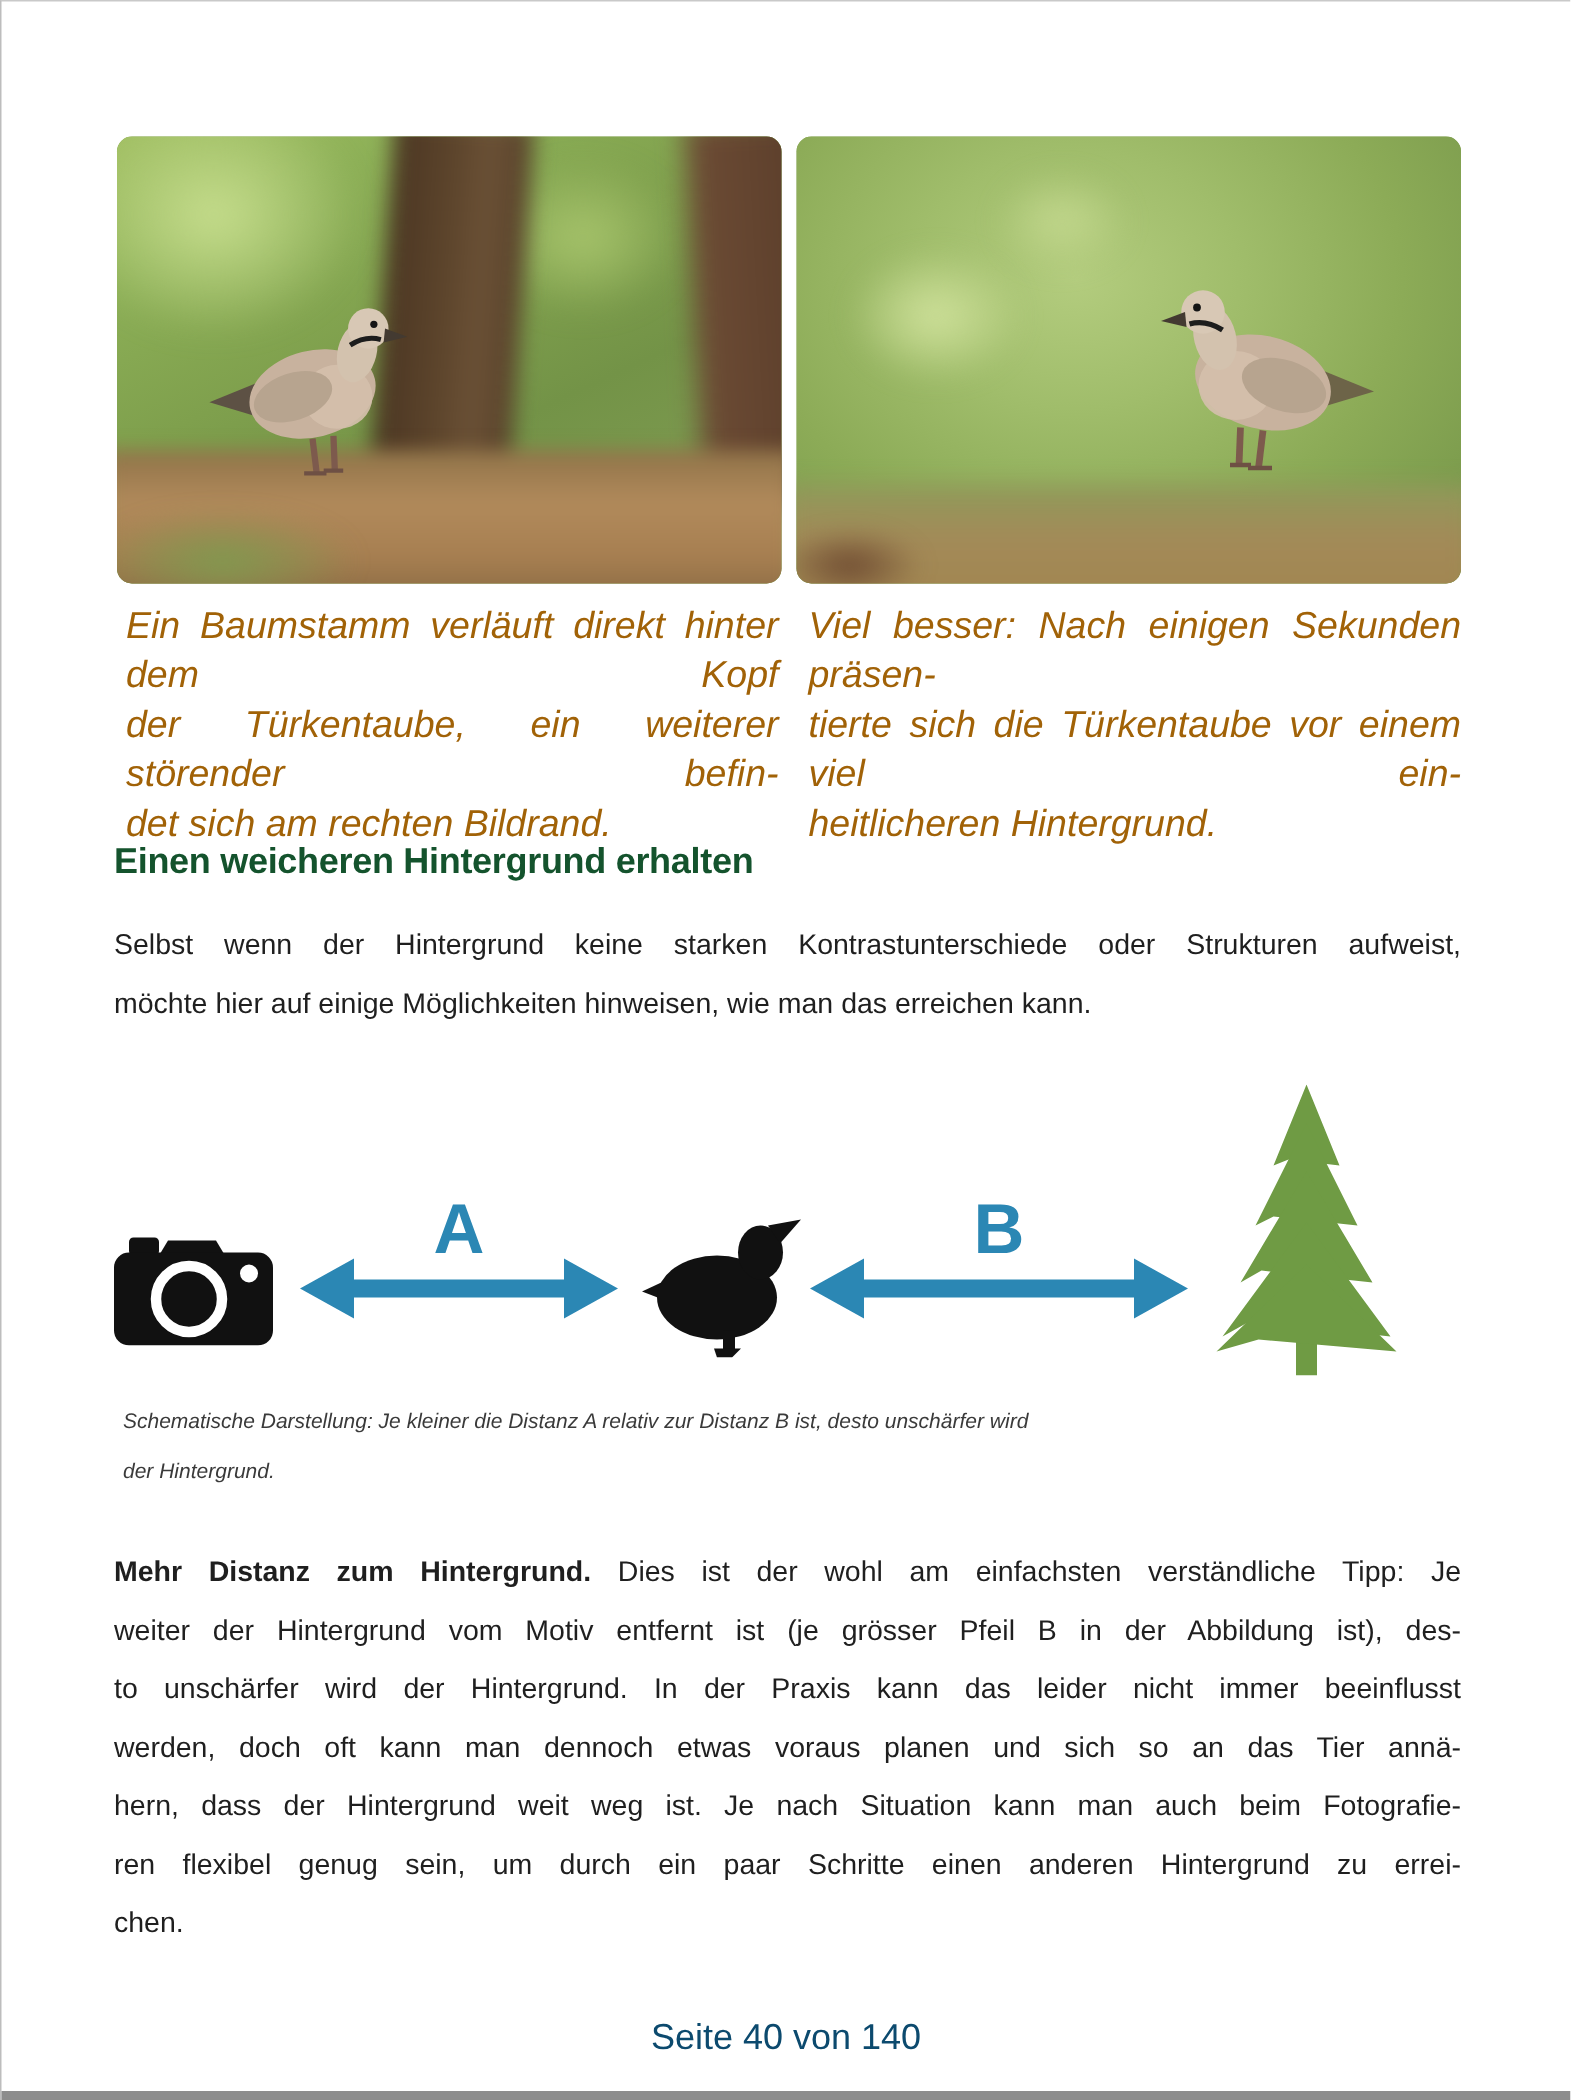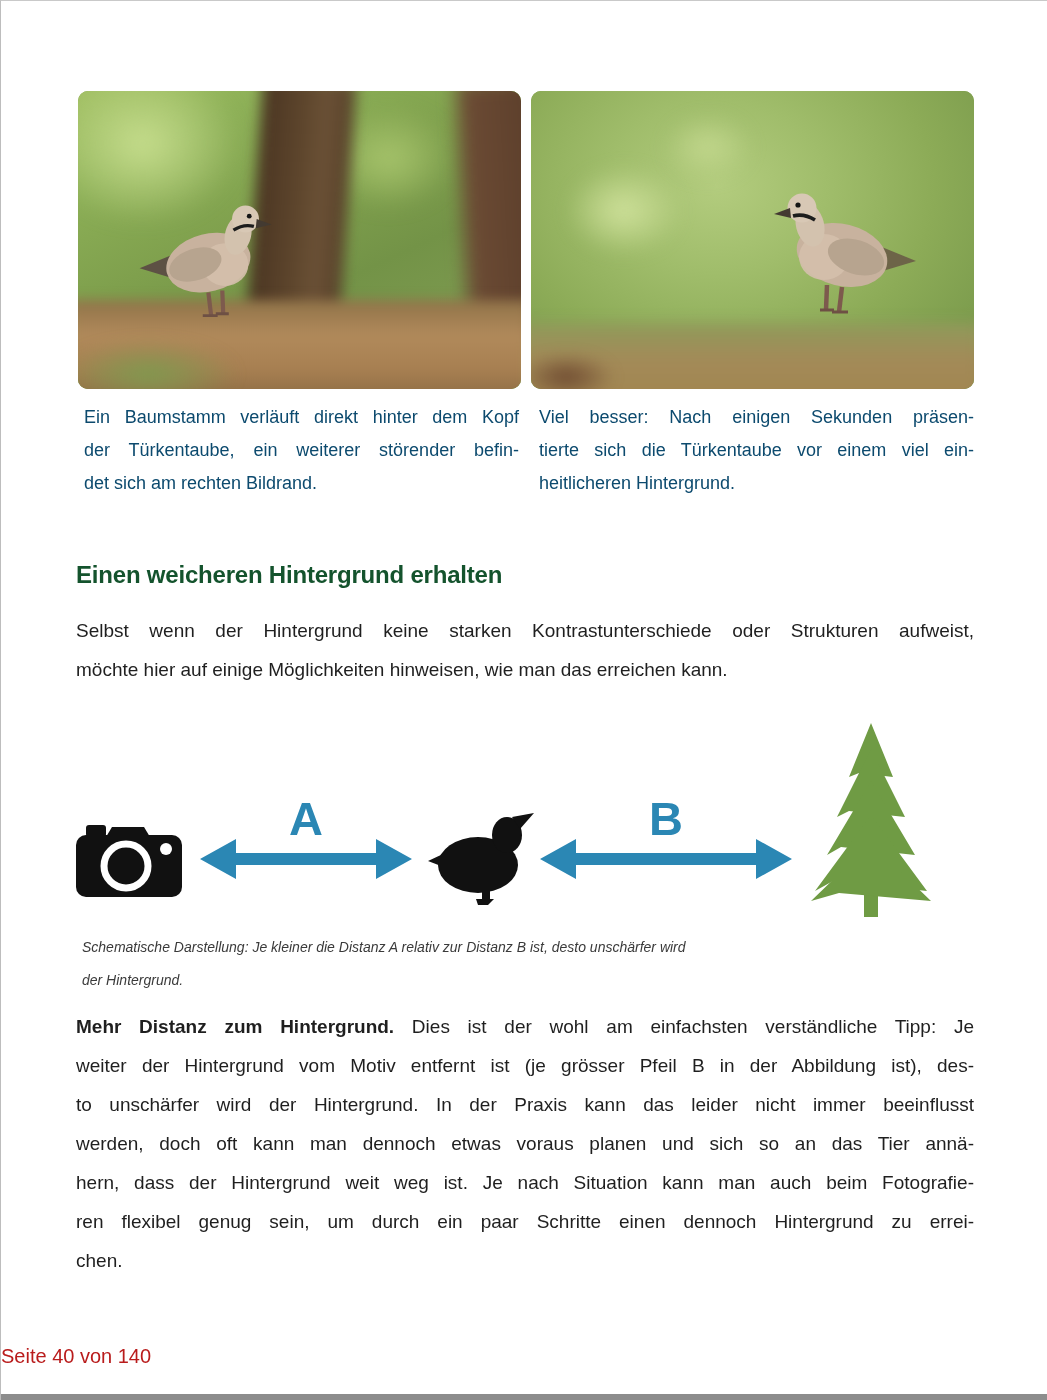--- a/index.html
+++ b/index.html
@@ -31,45 +31,45 @@
   .rp-bokeh2{left:30%;top:8%;width:20%;height:22%;background:radial-gradient(closest-side,#c2d78d,rgba(194,215,141,0));filter:blur(9px);}
   .rp-ground{left:-2%;bottom:-5%;width:104%;height:27%;background:linear-gradient(180deg,#8f9a5a 0%,#a38a58 45%,#a1854f 100%);filter:blur(7px);}
   .rp-dirt{left:-3%;bottom:-4%;width:22%;height:16%;background:radial-gradient(closest-side,#6e4a31,rgba(110,74,49,0));filter:blur(7px);}
 
   .dove{position:absolute;}
   .dove-left{left:56px;top:96px;width:158px;height:142px;}
   .dove-right{left:218px;top:84px;width:176px;height:150px;transform:scaleX(-1);}
 
   
   .caption-row{position:absolute;top:400px;left:77px;width:896px;display:flex;gap:14px;}
-  .caption{width:441px;font-size:18px;line-height:33px;color:#0c4a6e;padding-left:6px;box-sizing:border-box;}
+  .caption{width:441px;font-style:italic;font-size:25px;line-height:33px;color:#a16207;padding-left:6px;box-sizing:border-box;}
   .jl{text-align:justify;text-align-last:justify;text-justify:inter-word;}
 
   
   .heading{position:absolute;top:540px;left:75px;font-size:24px;font-weight:bold;color:#14532d;letter-spacing:-.2px;}
   .para{position:absolute;left:75px;width:898px;font-size:19px;line-height:39px;color:#1f1f1f;}
   .p1{top:610px;}
-  .p2{top:1006px;}
+  .p2{top:1028px;}
   .p2 b{font-weight:bold;}
 
   
   .diagram{position:absolute;top:722px;left:75px;width:898px;height:200px;}
   .diagram .abs{position:absolute;}
   .dist-label{position:absolute;font-size:47px;font-weight:bold;color:var(--arrow,#2B87B4);text-align:center;line-height:48px;}
   .label-a{left:124px;top:72px;width:212px;}
   .label-b{left:464px;top:72px;width:252px;}
   .cam{left:0;top:96px;}
   .duckpos{left:352px;top:86px;}
   .arrow-a{left:124px;top:114px;}
   .arrow-b{left:464px;top:114px;}
   .treepos{left:733px;top:0;}
 
   .fig-caption{position:absolute;top:930px;left:81px;width:892px;font-style:italic;font-size:14px;line-height:33px;color:#3a3a3a;}
 
-  .footer{position:absolute;top:1344px;left:0;width:100%;text-align:left;font-size:20px;color:#b91c1c;}
+  .footer{position:absolute;top:1344px;left:0;width:100%;text-align:center;font-size:24px;color:#0c4a6e;}
 </style>
 </head>
 <body>
 
 <div class="page">
 
   <div class="photo-row">
 
     <figure class="photo">
       <div class="layer lp-bg"></div>
@@ -189,20 +189,20 @@
     <div>Schematische Darstellung: Je kleiner die Distanz A relativ zur Distanz B ist, desto unschärfer wird</div>
     <div>der Hintergrund.</div>
   </div>
 
   <div class="para p2">
     <div class="jl"><b>Mehr Distanz zum Hintergrund.</b><span> Dies ist der wohl am einfachsten verständliche Tipp: Je</span></div>
     <div class="jl">weiter der Hintergrund vom Motiv entfernt ist (je grösser Pfeil B in der Abbildung ist), des-</div>
     <div class="jl">to unschärfer wird der Hintergrund. In der Praxis kann das leider nicht immer beeinflusst</div>
     <div class="jl">werden, doch oft kann man dennoch etwas voraus planen und sich so an das Tier annä-</div>
     <div class="jl">hern, dass der Hintergrund weit weg ist. Je nach Situation kann man auch beim Fotografie-</div>
-    <div class="jl">ren flexibel genug sein, um durch ein paar Schritte einen dennoch Hintergrund zu errei-</div>
+    <div class="jl">ren flexibel genug sein, um durch ein paar Schritte einen anderen Hintergrund zu errei-</div>
     <div>chen.</div>
   </div>
 
   <div class="footer">Seite 40 von 140</div>
 
   <div class="bottom-edge"></div>
 </div>
 
 </body></html>

